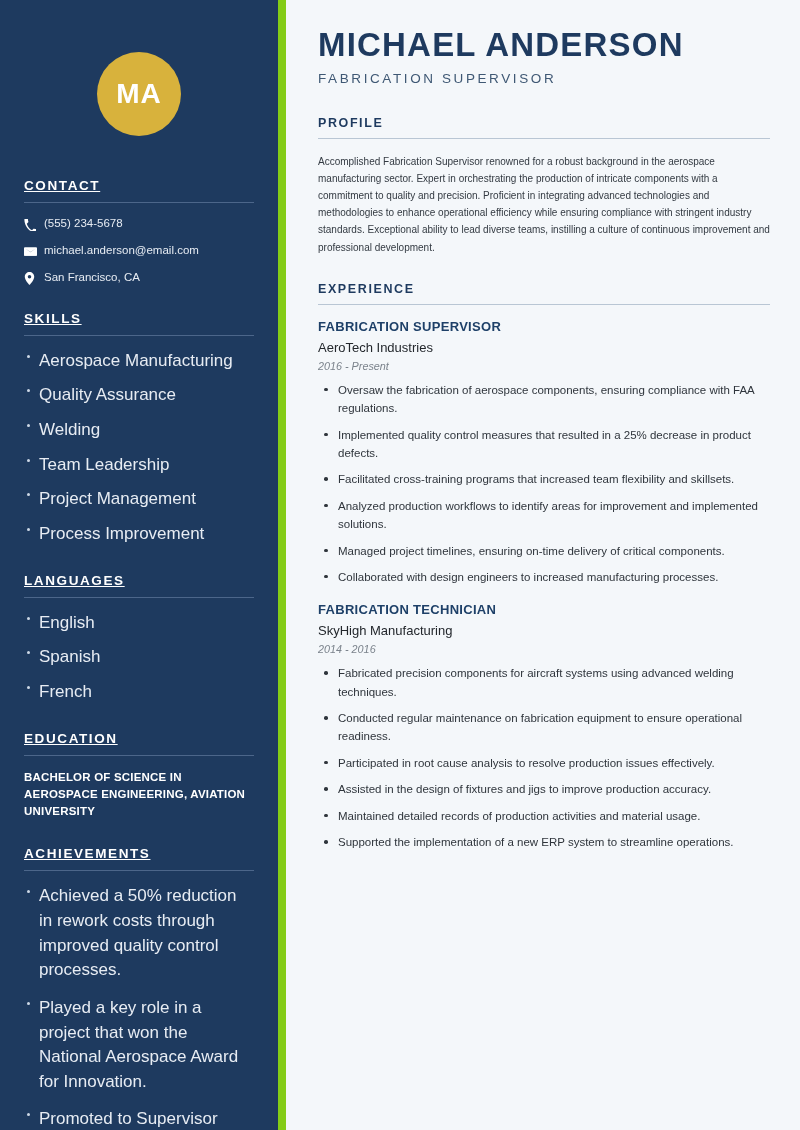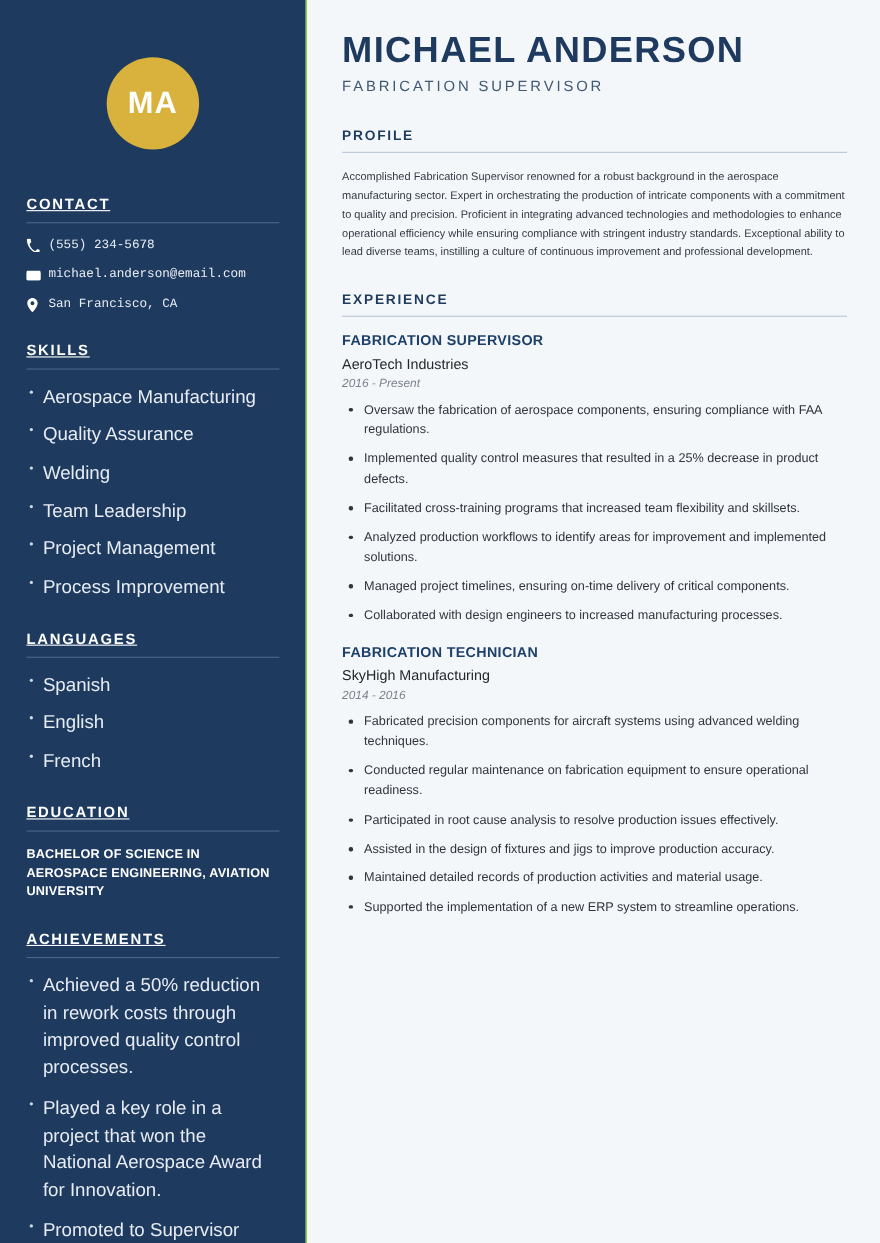--- a/index.html
+++ b/index.html
@@ -59,25 +59,24 @@
     margin: 0 0 9px 0;
     text-decoration: underline;
   }
   .side-rule {
     height: 1px;
     background: #4c668a;
     margin-bottom: 13px;
   }
   .contact-row {
     display: flex;
-    align-items: center;
+    align-items: flex-end;
     margin-bottom: 12px;
     font-size: 11.5px;
     color: #e7ecf3;
-    font-family: Liberation Mono, monospace;
   }
   .contact-ico {
     width: 20px;
     min-width: 20px;
     display: flex;
     align-items: center;
     justify-content: flex-start;
     color: #ffffff;
   }
   .contact-ico svg { display: block; }
@@ -116,21 +115,21 @@
     color: #ffffff;
     letter-spacing: 0.2px;
   }
 
   
   .main {
     flex: 1;
     background: #f4f7fa;
     box-sizing: border-box;
     padding: 28px 30px 0 32px;
-    border-left: 1px solid #84cc16;
+    border-left: 8px solid #84cc16;
   }
   .name {
     font-size: 33px;
     font-weight: bold;
     color: #1e3a5f;
     letter-spacing: 1.2px;
     margin: 0 0 8px 0;
     line-height: 1.05;
   }
   .job-subtitle {
@@ -256,22 +255,22 @@
         <li>Team Leadership</li>
         <li>Project Management</li>
         <li>Process Improvement</li>
       </ul>
     </section>
 
     <section class="side-section">
       <h2 class="side-heading">LANGUAGES</h2>
       <div class="side-rule"></div>
       <ul class="side-list tight">
+        <li>English</li>
         <li>Spanish</li>
-        <li>English</li>
         <li>French</li>
       </ul>
     </section>
 
     <section class="side-section">
       <h2 class="side-heading">EDUCATION</h2>
       <div class="side-rule"></div>
       <div class="edu-entry">BACHELOR OF SCIENCE IN AEROSPACE ENGINEERING, AVIATION UNIVERSITY</div>
     </section>
 

